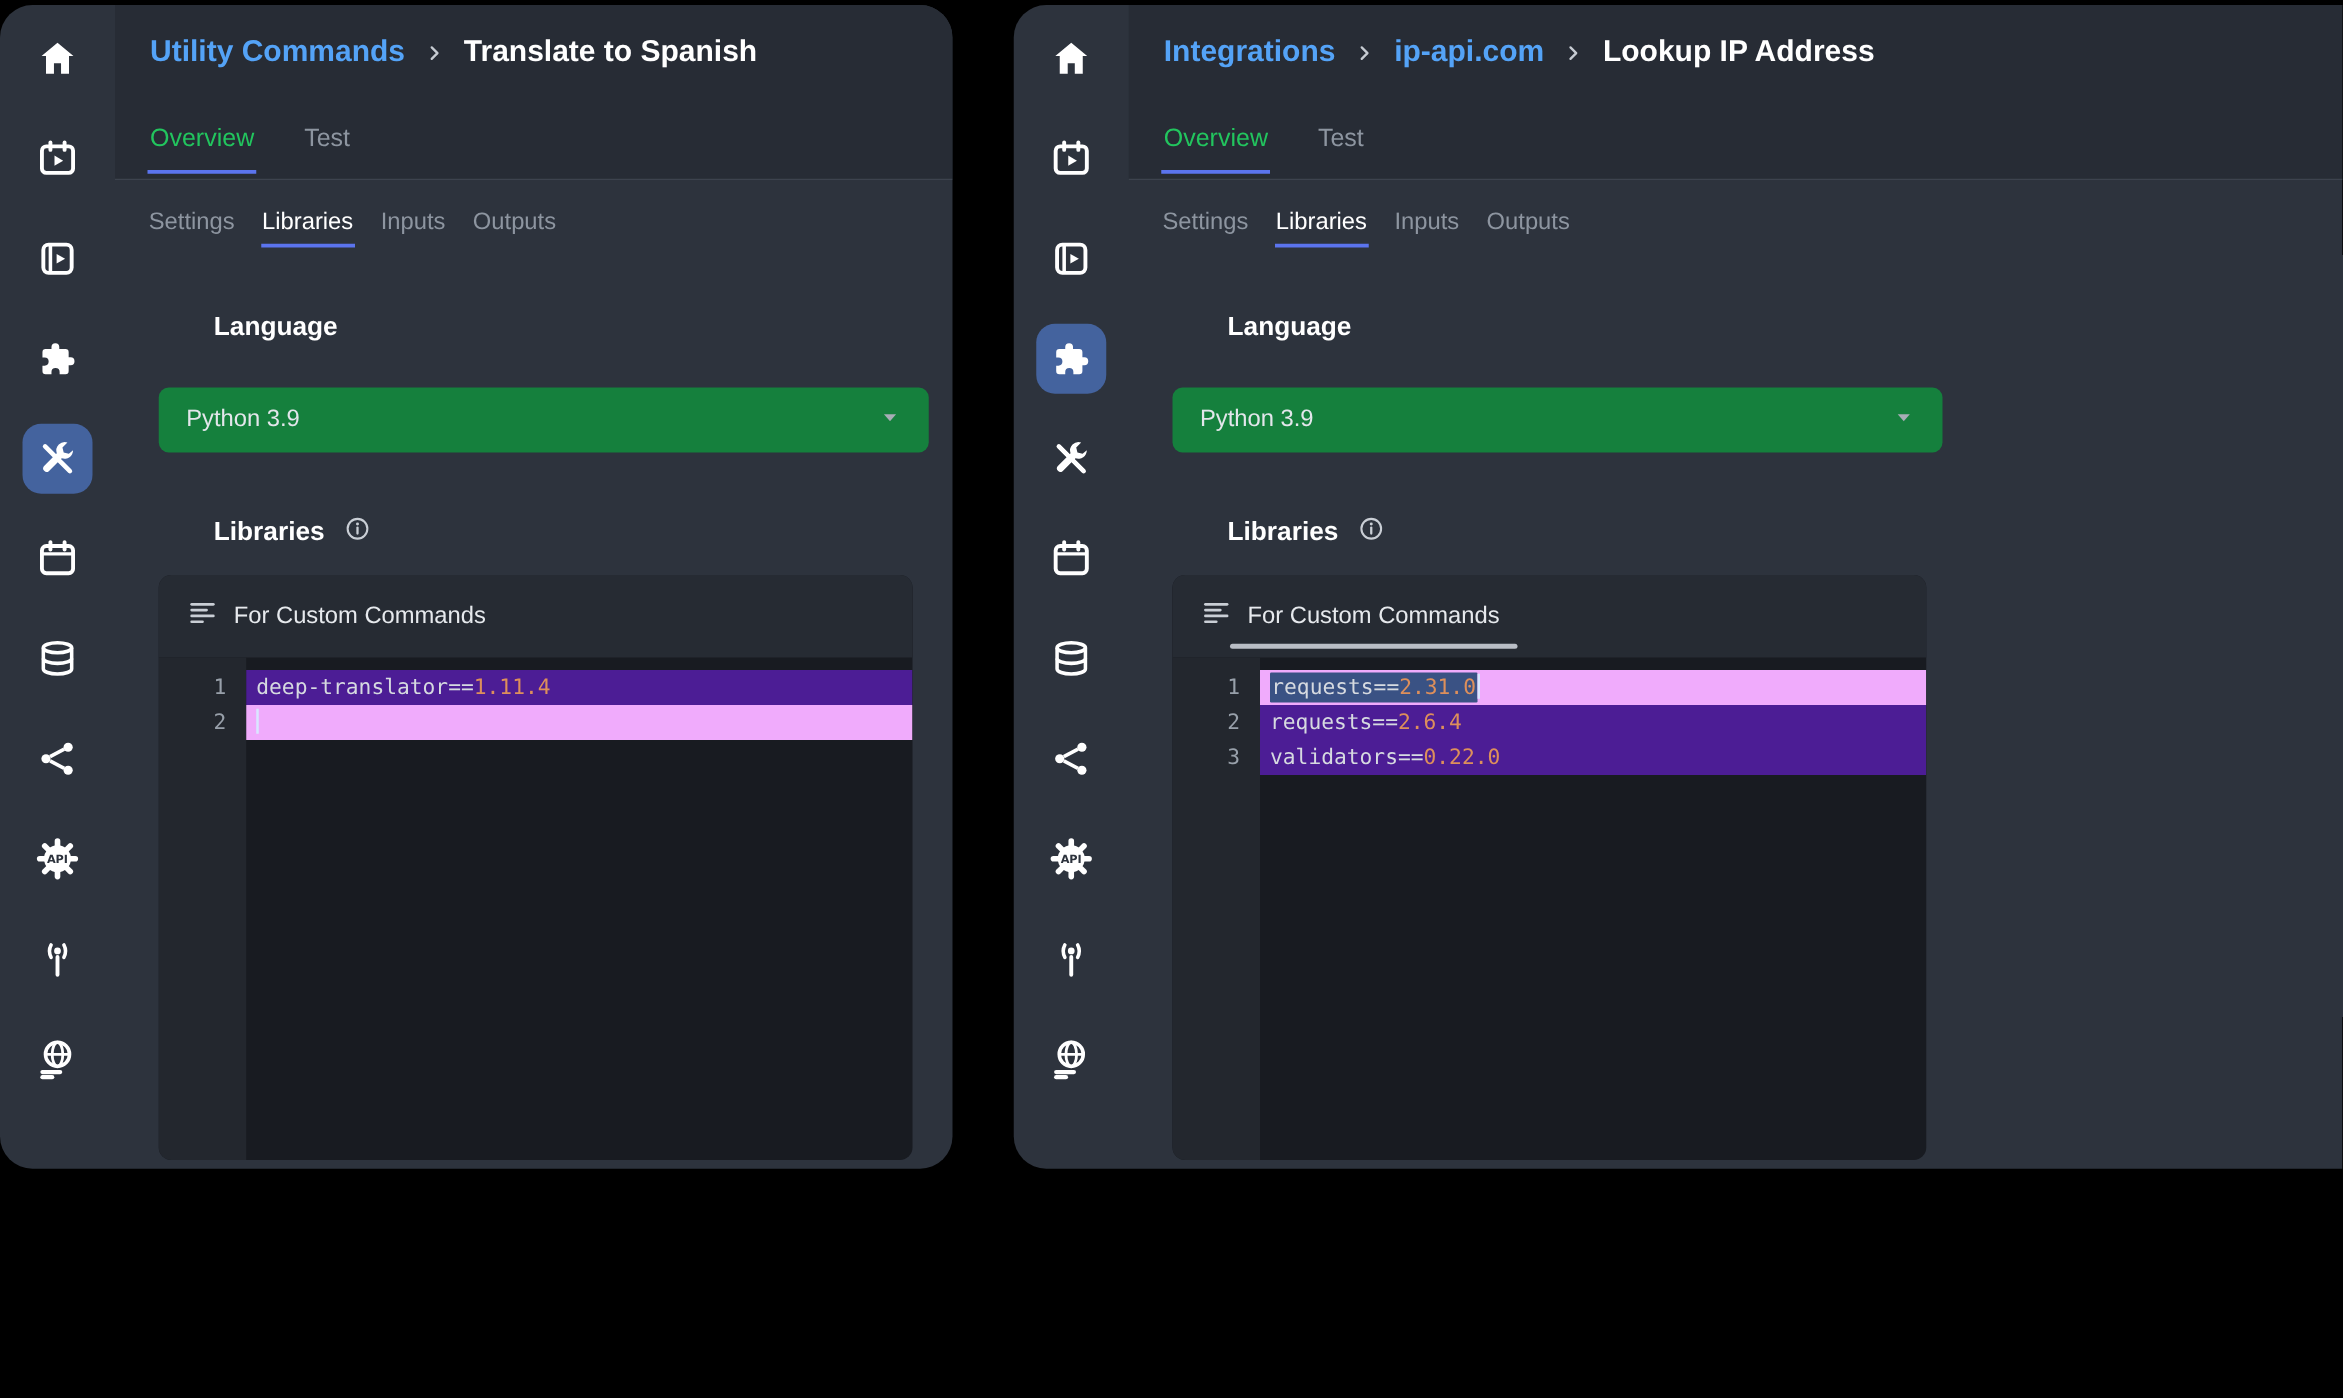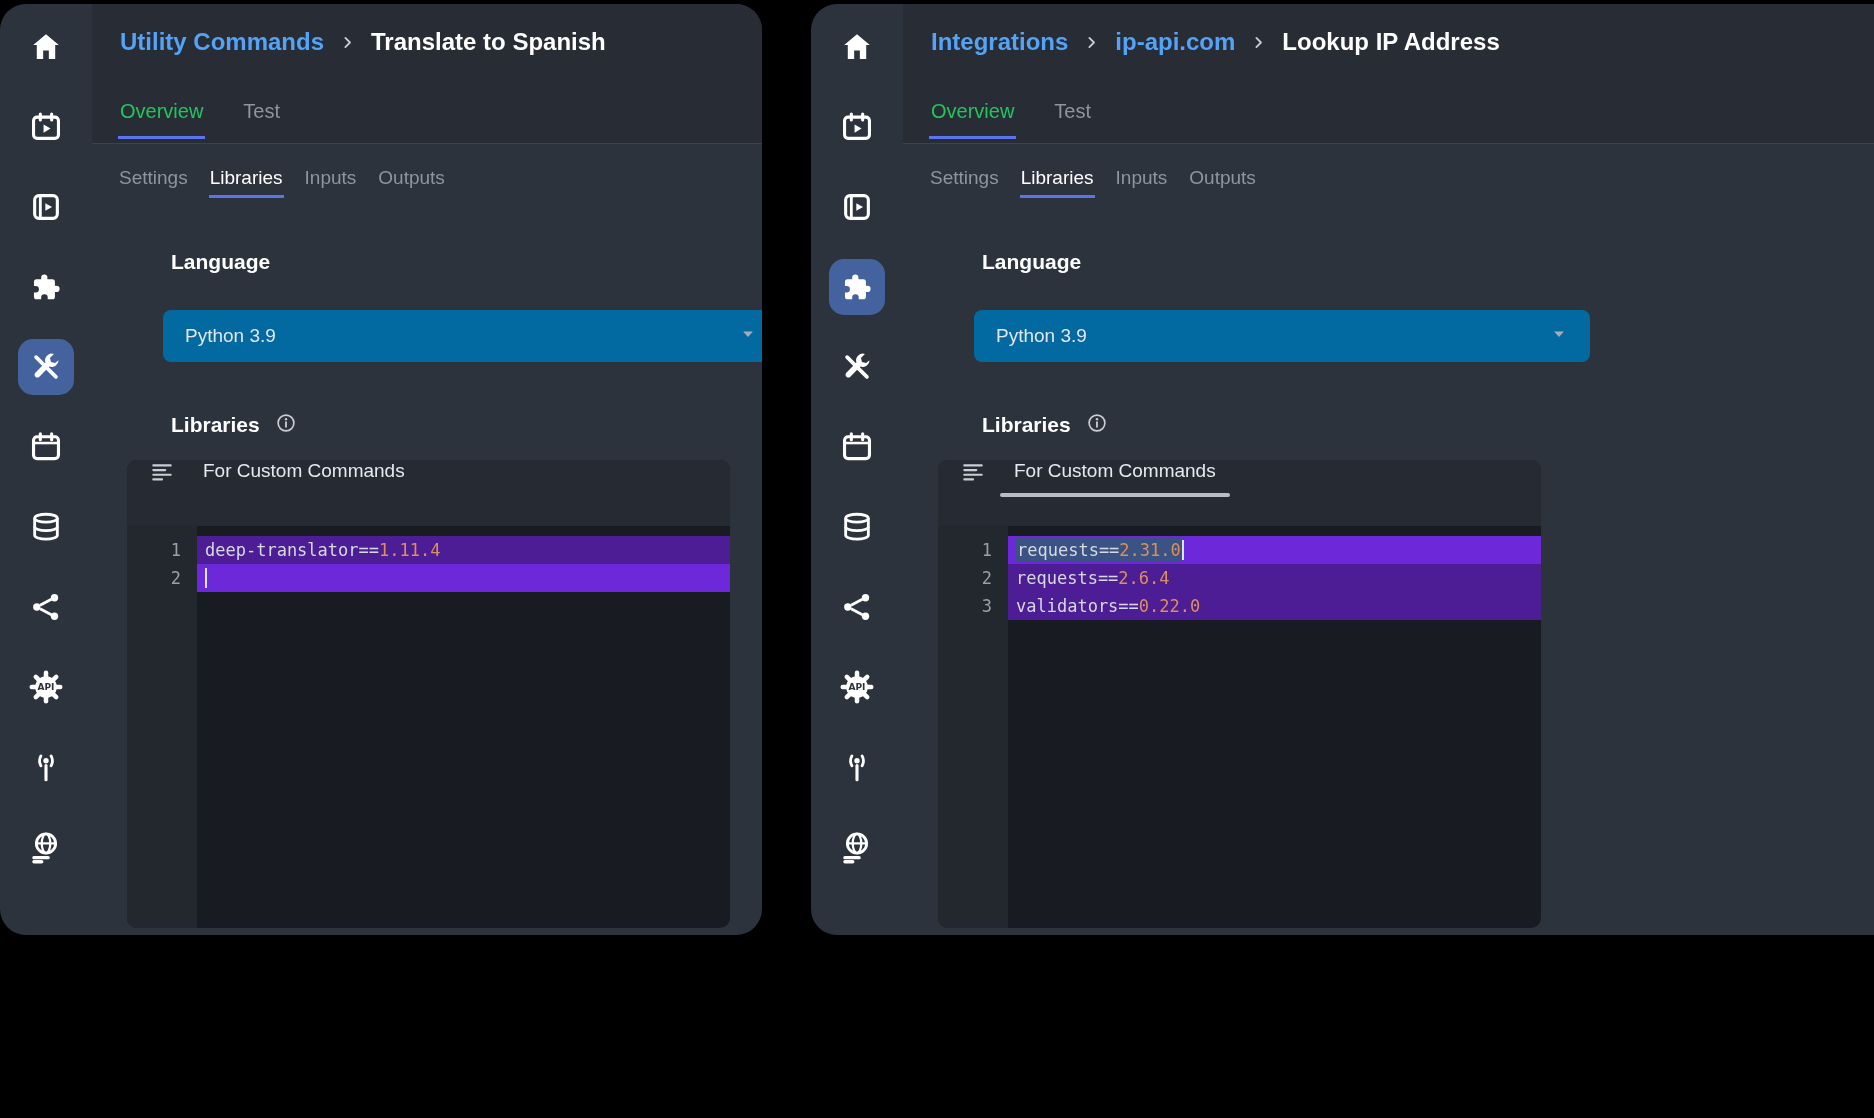--- a/index.html
+++ b/index.html
@@ -28,36 +28,36 @@
   .tab { color:#8d95a0; padding:0 2px 13px; border-bottom:3px solid transparent; cursor:pointer; }
   .tab.active { color:#22c55e; border-bottom-color:#5b74ee; }
 
   .subtabs { position:absolute; top:163px; left:26px; display:flex; gap:20px; font-size:19px; }
   .subtab { color:#8d95a0; padding:0 1px 6px; border-bottom:3px solid transparent; cursor:pointer; }
   .subtab.active { color:#ffffff; border-bottom-color:#5b74ee; }
 
   .section-heading { color:#fff; font-size:21px; font-weight:700;margin-left:36px; }
   .lang-heading { position:absolute; left:43px; top:246px; }
 
-  .dropdown { position:absolute; left:35px; top:306px; width:616px; height:52px; background:#0369a1; border-radius:8px; display:flex; align-items:center; justify-content:space-between; padding:0 22px; cursor:pointer;margin-left:36px; }
+  .dropdown { position:absolute; left:35px; top:306px; width:616px; height:52px; background:#15803d; border-radius:8px; display:flex; align-items:center; justify-content:space-between; padding:0 22px; cursor:pointer; }
   .dropdown-value { color:#e3e6eb; font-size:19px; }
 
   .lib-row { position:absolute; left:43px; top:408px; display:flex; align-items:center; gap:15px; }
 
   .editor { position:absolute; left:35px; top:456px; width:603px; height:468px; background:#181b21; border-radius:10px; overflow:hidden; }
-  .editor-header { height:66px; background:#262b33; display:flex; align-items:flex-start; padding:0 22px; gap:28px; }
+  .editor-header { height:66px; background:#262b33; display:flex; align-items:center; padding:0 22px; gap:12px; }
   .editor-tab { font-size:19px; color:#e6e9ed; position:relative; cursor:pointer; white-space:nowrap; }
   .editor-tab.underlined::after { content:""; position:absolute; left:-14px; right:-14px; bottom:-15px; height:4px; border-radius:2px; background:#b9bec6; }
 
   .code-area { position:absolute; top:66px; left:0; right:0; bottom:0; display:flex; font-family:"DejaVu Sans Mono", monospace; font-size:17px; }
   .gutter-col { width:70px; flex:none; background:#23272e; padding-top:10px; }
   .ln { height:28px; line-height:28px; text-align:right; padding-right:16px; color:#98a0aa; }
   .code-col { flex:1; padding-top:10px; }
   .code-line { height:28px; line-height:28px; padding-left:8px; color:#d6dae0; white-space:pre; background:#4c1d95; }
-  .code-line.active { background:#6d28d9; }
+  .code-line.active { background:#f0abfc; }
   .ver { color:#dd8f5b; }
   .selection { background:#3a5284; padding:2px 1px; border-radius:1px; }
   .caret { display:inline-block; width:2px; height:20px; background:#d9e6ff; vertical-align:-4px; }
 </style>
 </head>
 <body>
 
 <div class="viewport">
 
   <div class="panel panel-left">

